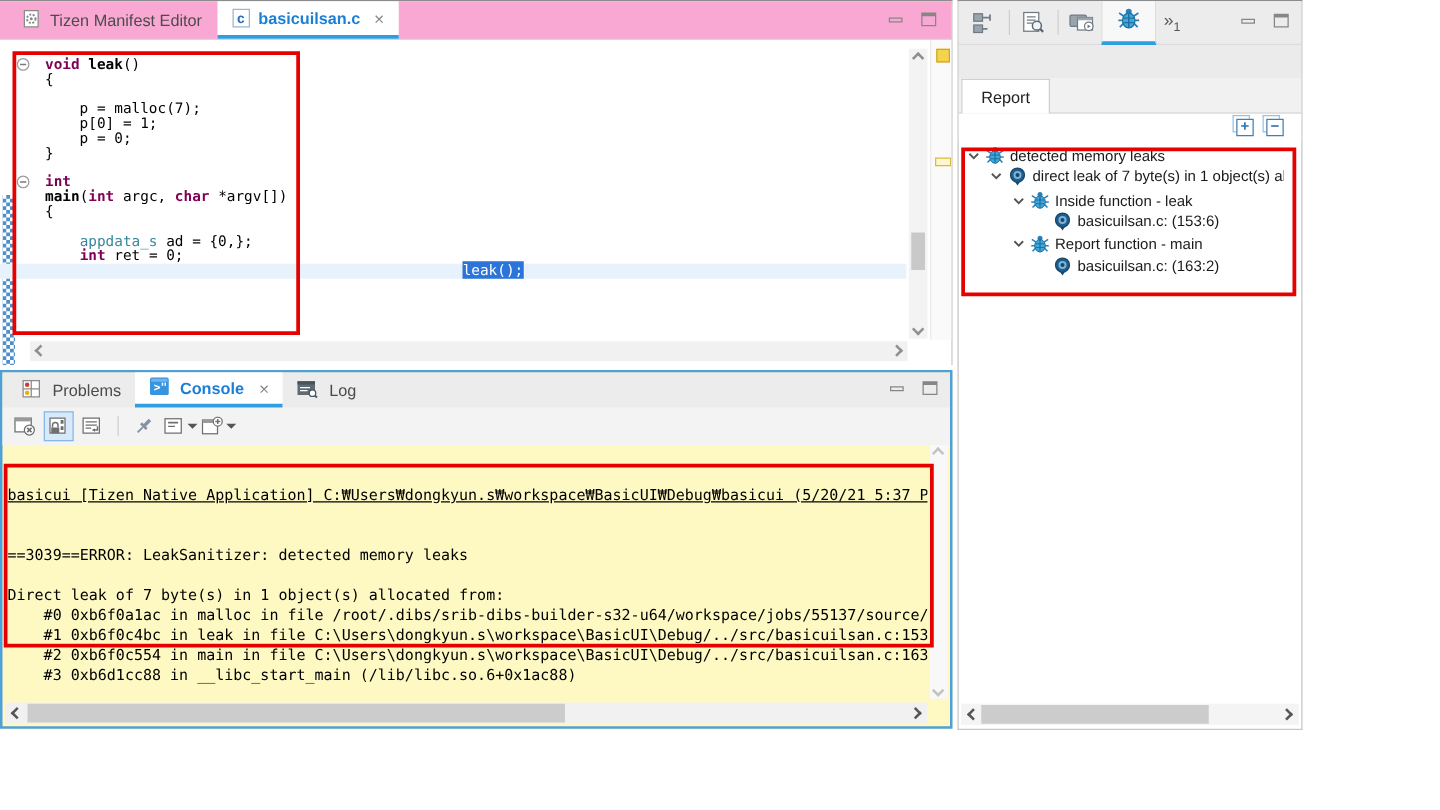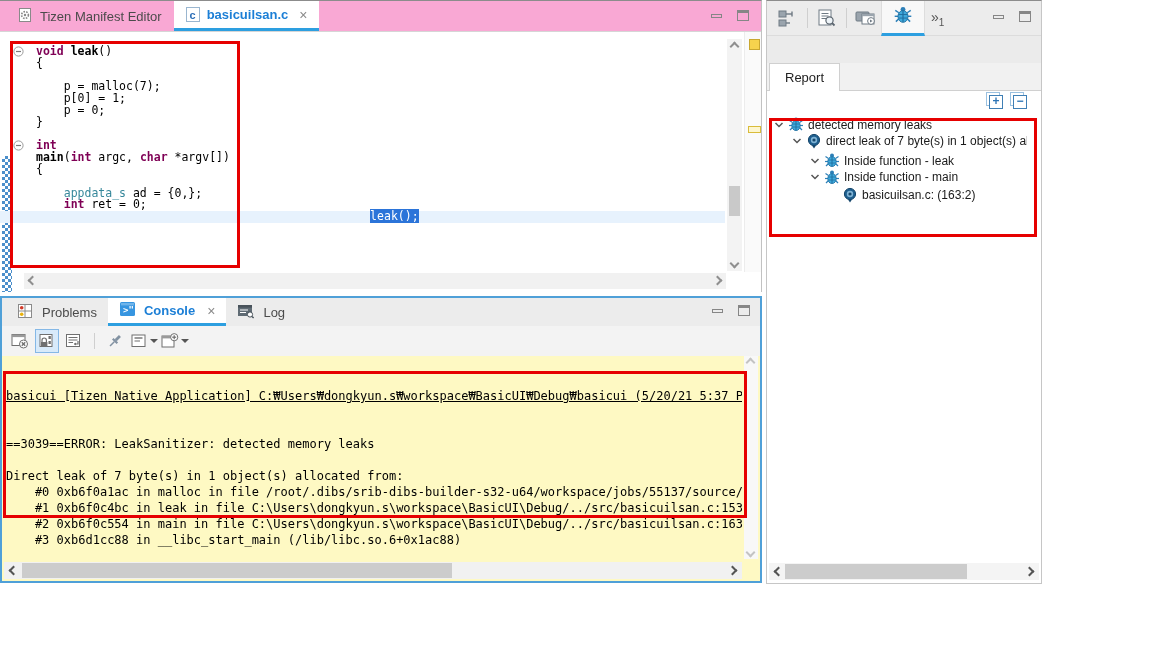--- a/index.html
+++ b/index.html
@@ -411,20 +411,30 @@
                 <path d="M11.5 11.5 L14 14"></path>
               </g>
               <circle cx="8" cy="3.6" r="2" fill="#2c7fb8"></circle>
               <ellipse cx="8" cy="9.6" rx="4.2" ry="5" fill="#3fa9dc" stroke="#1f6fa0" stroke-width="0.8"></ellipse>
               <line x1="8" y1="5" x2="8" y2="14.2" stroke="#1f6fa0"></line>
               <line x1="4.2" y1="8" x2="11.8" y2="8" stroke="#1f6fa0" stroke-width="0.8"></line>
               <line x1="4.4" y1="11" x2="11.6" y2="11" stroke="#1f6fa0" stroke-width="0.8"></line>
             </svg></span>
           <span class="tlabel">Inside function - leak</span>
         </div>
+        <div class="trow" style="padding-left: 58px;">
+          <span class="chev-ic"></span>
+          <span class="node-ic"><svg width="16" height="16" viewBox="0 0 16 16">
+              <circle cx="8" cy="7" r="5.6" fill="#1e5e8e" stroke="#16476c"></circle>
+              <circle cx="8" cy="7" r="3.2" fill="#7fb3d5"></circle>
+              <circle cx="8" cy="7" r="1.6" fill="#16476c"></circle>
+              <path d="M6 12.4 L10 12.4 L8 15.4 Z" fill="#16476c"></path>
+            </svg></span>
+          <span class="tlabel">basicuilsan.c: (153:6)</span>
+        </div>
         <div class="trow" style="padding-left: 40px;">
           <span class="chev-ic">
             <svg width="10" height="8" viewBox="0 0 10 8">
               <path d="M1.5 2 L5 5.5 L8.5 2" fill="none" stroke="#555" stroke-width="1.5"></path>
             </svg>
           </span>
           <span class="node-ic"><svg width="16" height="16" viewBox="0 0 16 16">
               <g stroke="#2c7fb8" stroke-width="1.2" fill="none">
                 <path d="M4.5 6.5 L1.5 4.5"></path>
                 <path d="M4 9.5 L1 9.5"></path>
@@ -432,21 +442,21 @@
                 <path d="M11.5 6.5 L14.5 4.5"></path>
                 <path d="M12 9.5 L15 9.5"></path>
                 <path d="M11.5 11.5 L14 14"></path>
               </g>
               <circle cx="8" cy="3.6" r="2" fill="#2c7fb8"></circle>
               <ellipse cx="8" cy="9.6" rx="4.2" ry="5" fill="#3fa9dc" stroke="#1f6fa0" stroke-width="0.8"></ellipse>
               <line x1="8" y1="5" x2="8" y2="14.2" stroke="#1f6fa0"></line>
               <line x1="4.2" y1="8" x2="11.8" y2="8" stroke="#1f6fa0" stroke-width="0.8"></line>
               <line x1="4.4" y1="11" x2="11.6" y2="11" stroke="#1f6fa0" stroke-width="0.8"></line>
             </svg></span>
-          <span class="tlabel">Inside function - main</span>
+          <span class="tlabel">Report function - main</span>
         </div>
         <div class="trow" style="padding-left: 58px;">
           <span class="chev-ic"></span>
           <span class="node-ic"><svg width="16" height="16" viewBox="0 0 16 16">
               <circle cx="8" cy="7" r="5.6" fill="#1e5e8e" stroke="#16476c"></circle>
               <circle cx="8" cy="7" r="3.2" fill="#7fb3d5"></circle>
               <circle cx="8" cy="7" r="1.6" fill="#16476c"></circle>
               <path d="M6 12.4 L10 12.4 L8 15.4 Z" fill="#16476c"></path>
             </svg></span>
           <span class="tlabel">basicuilsan.c: (163:2)</span>

